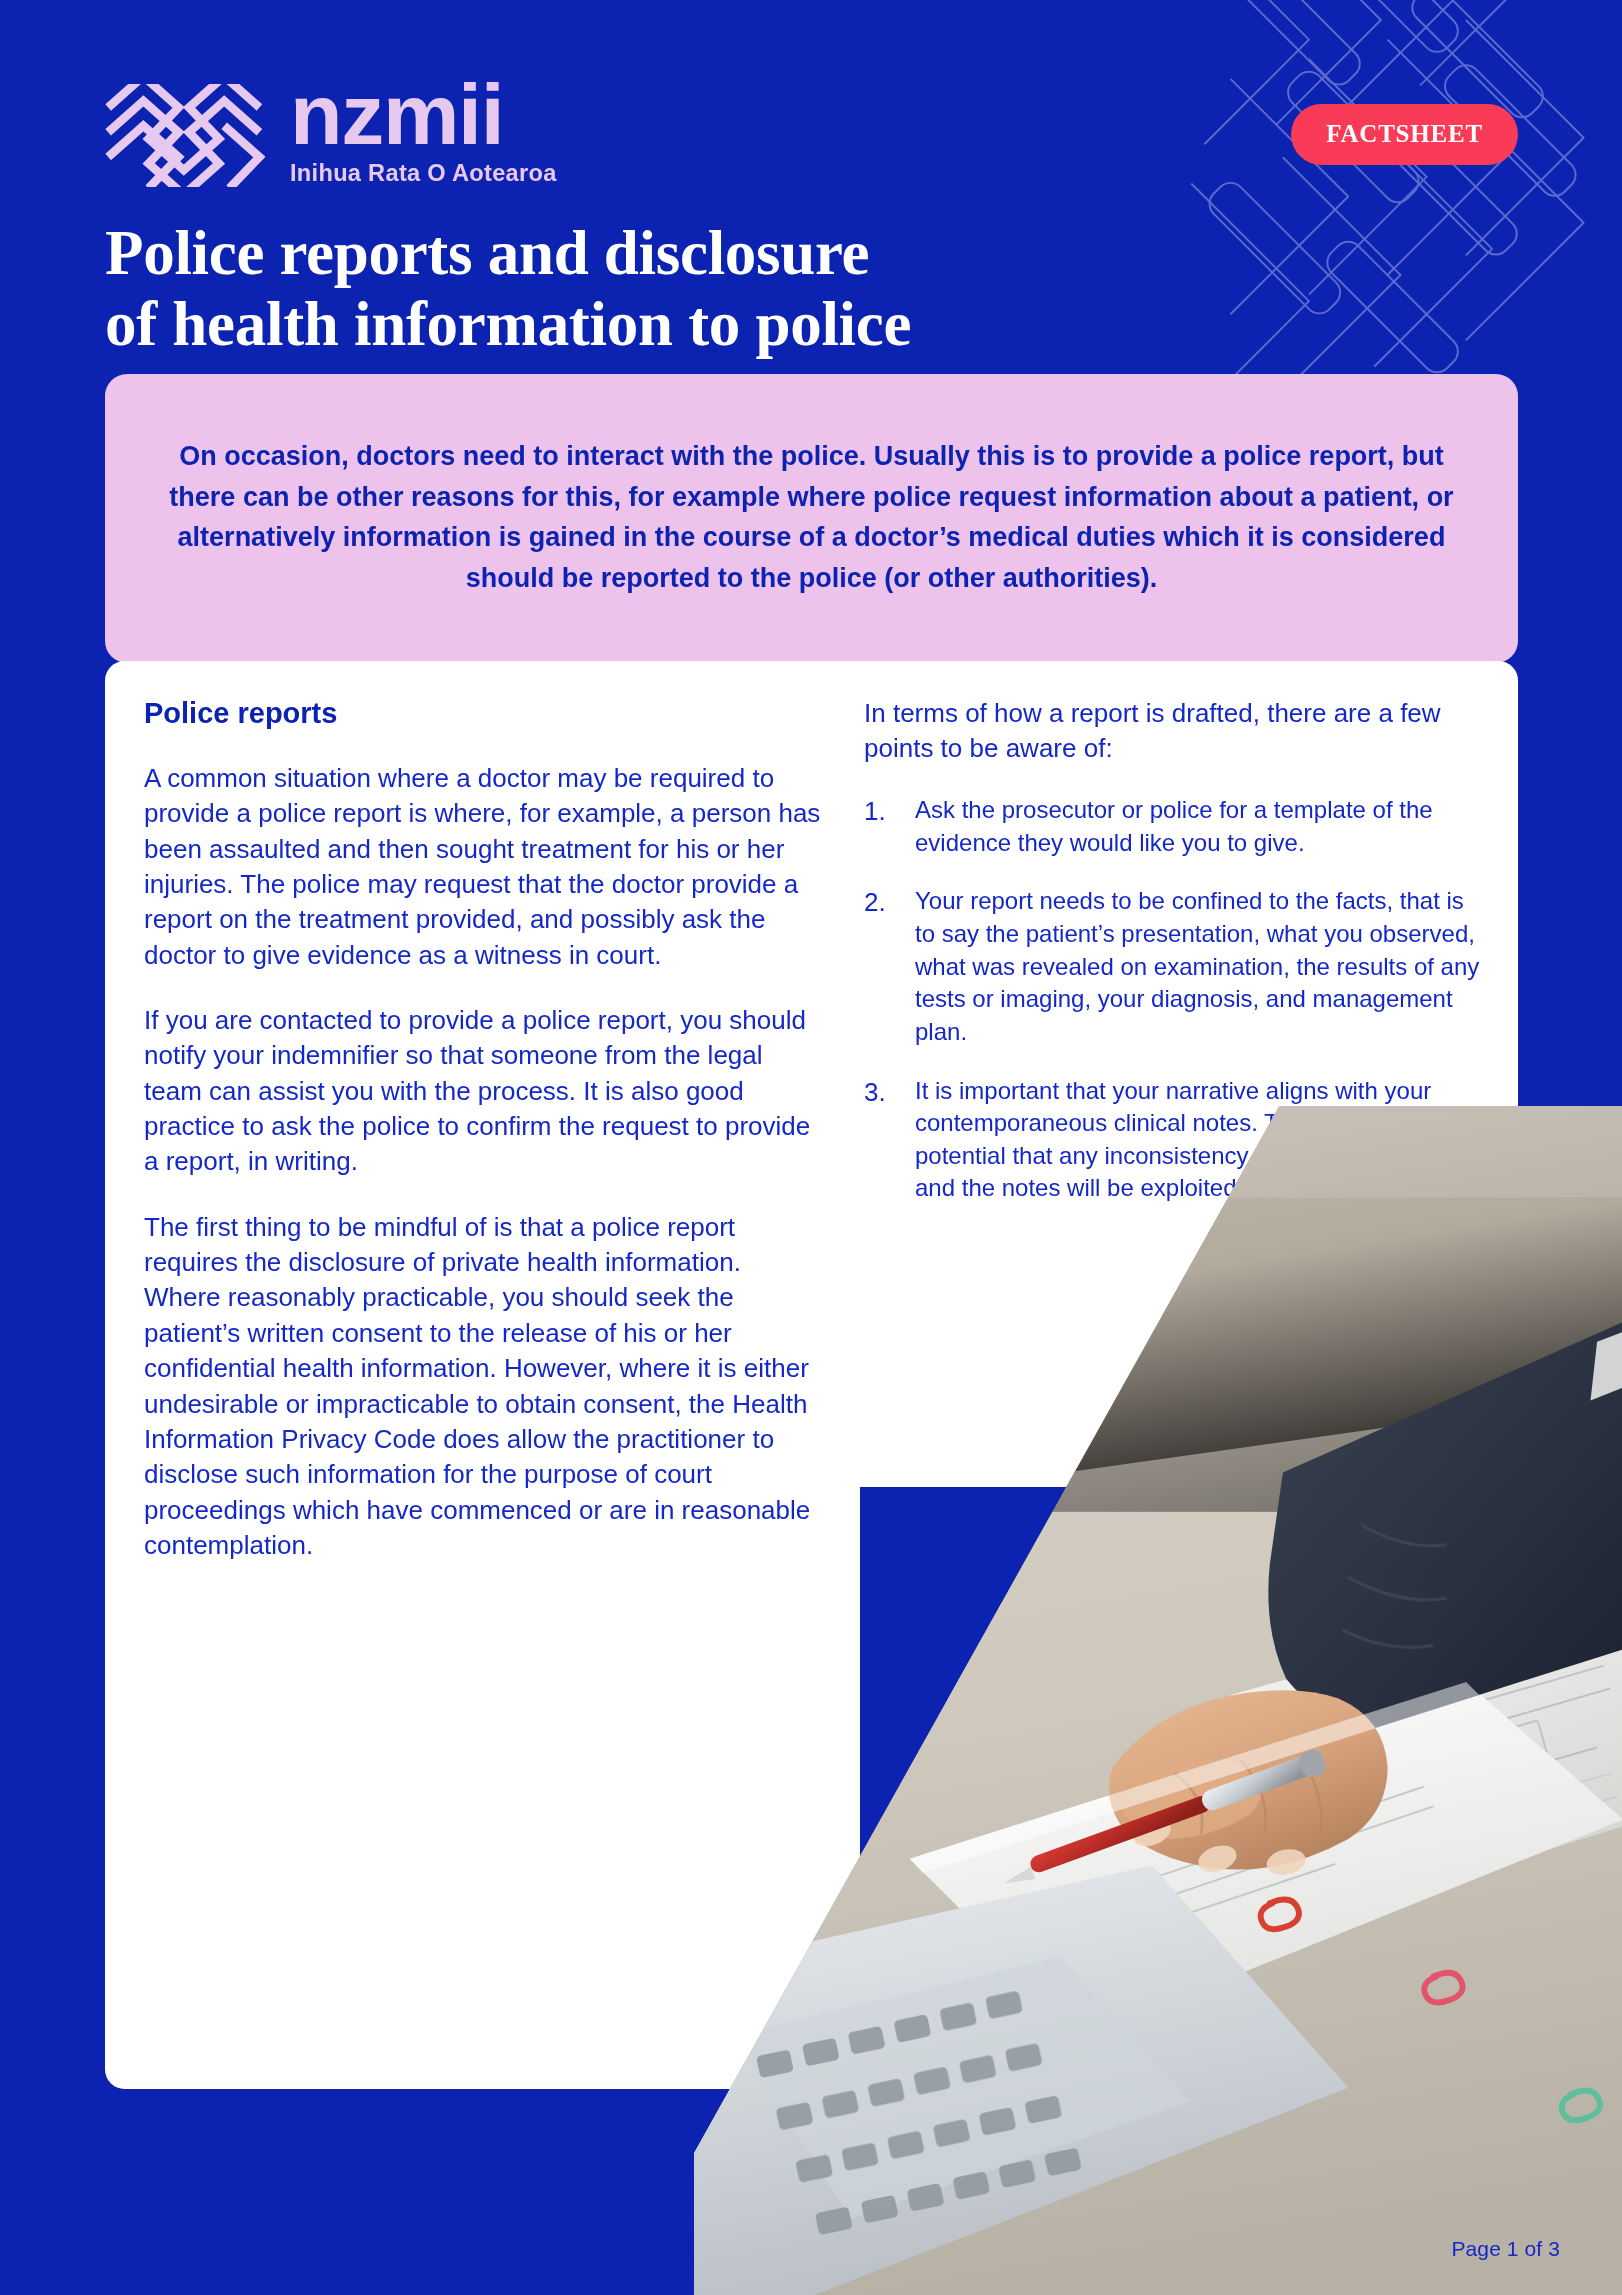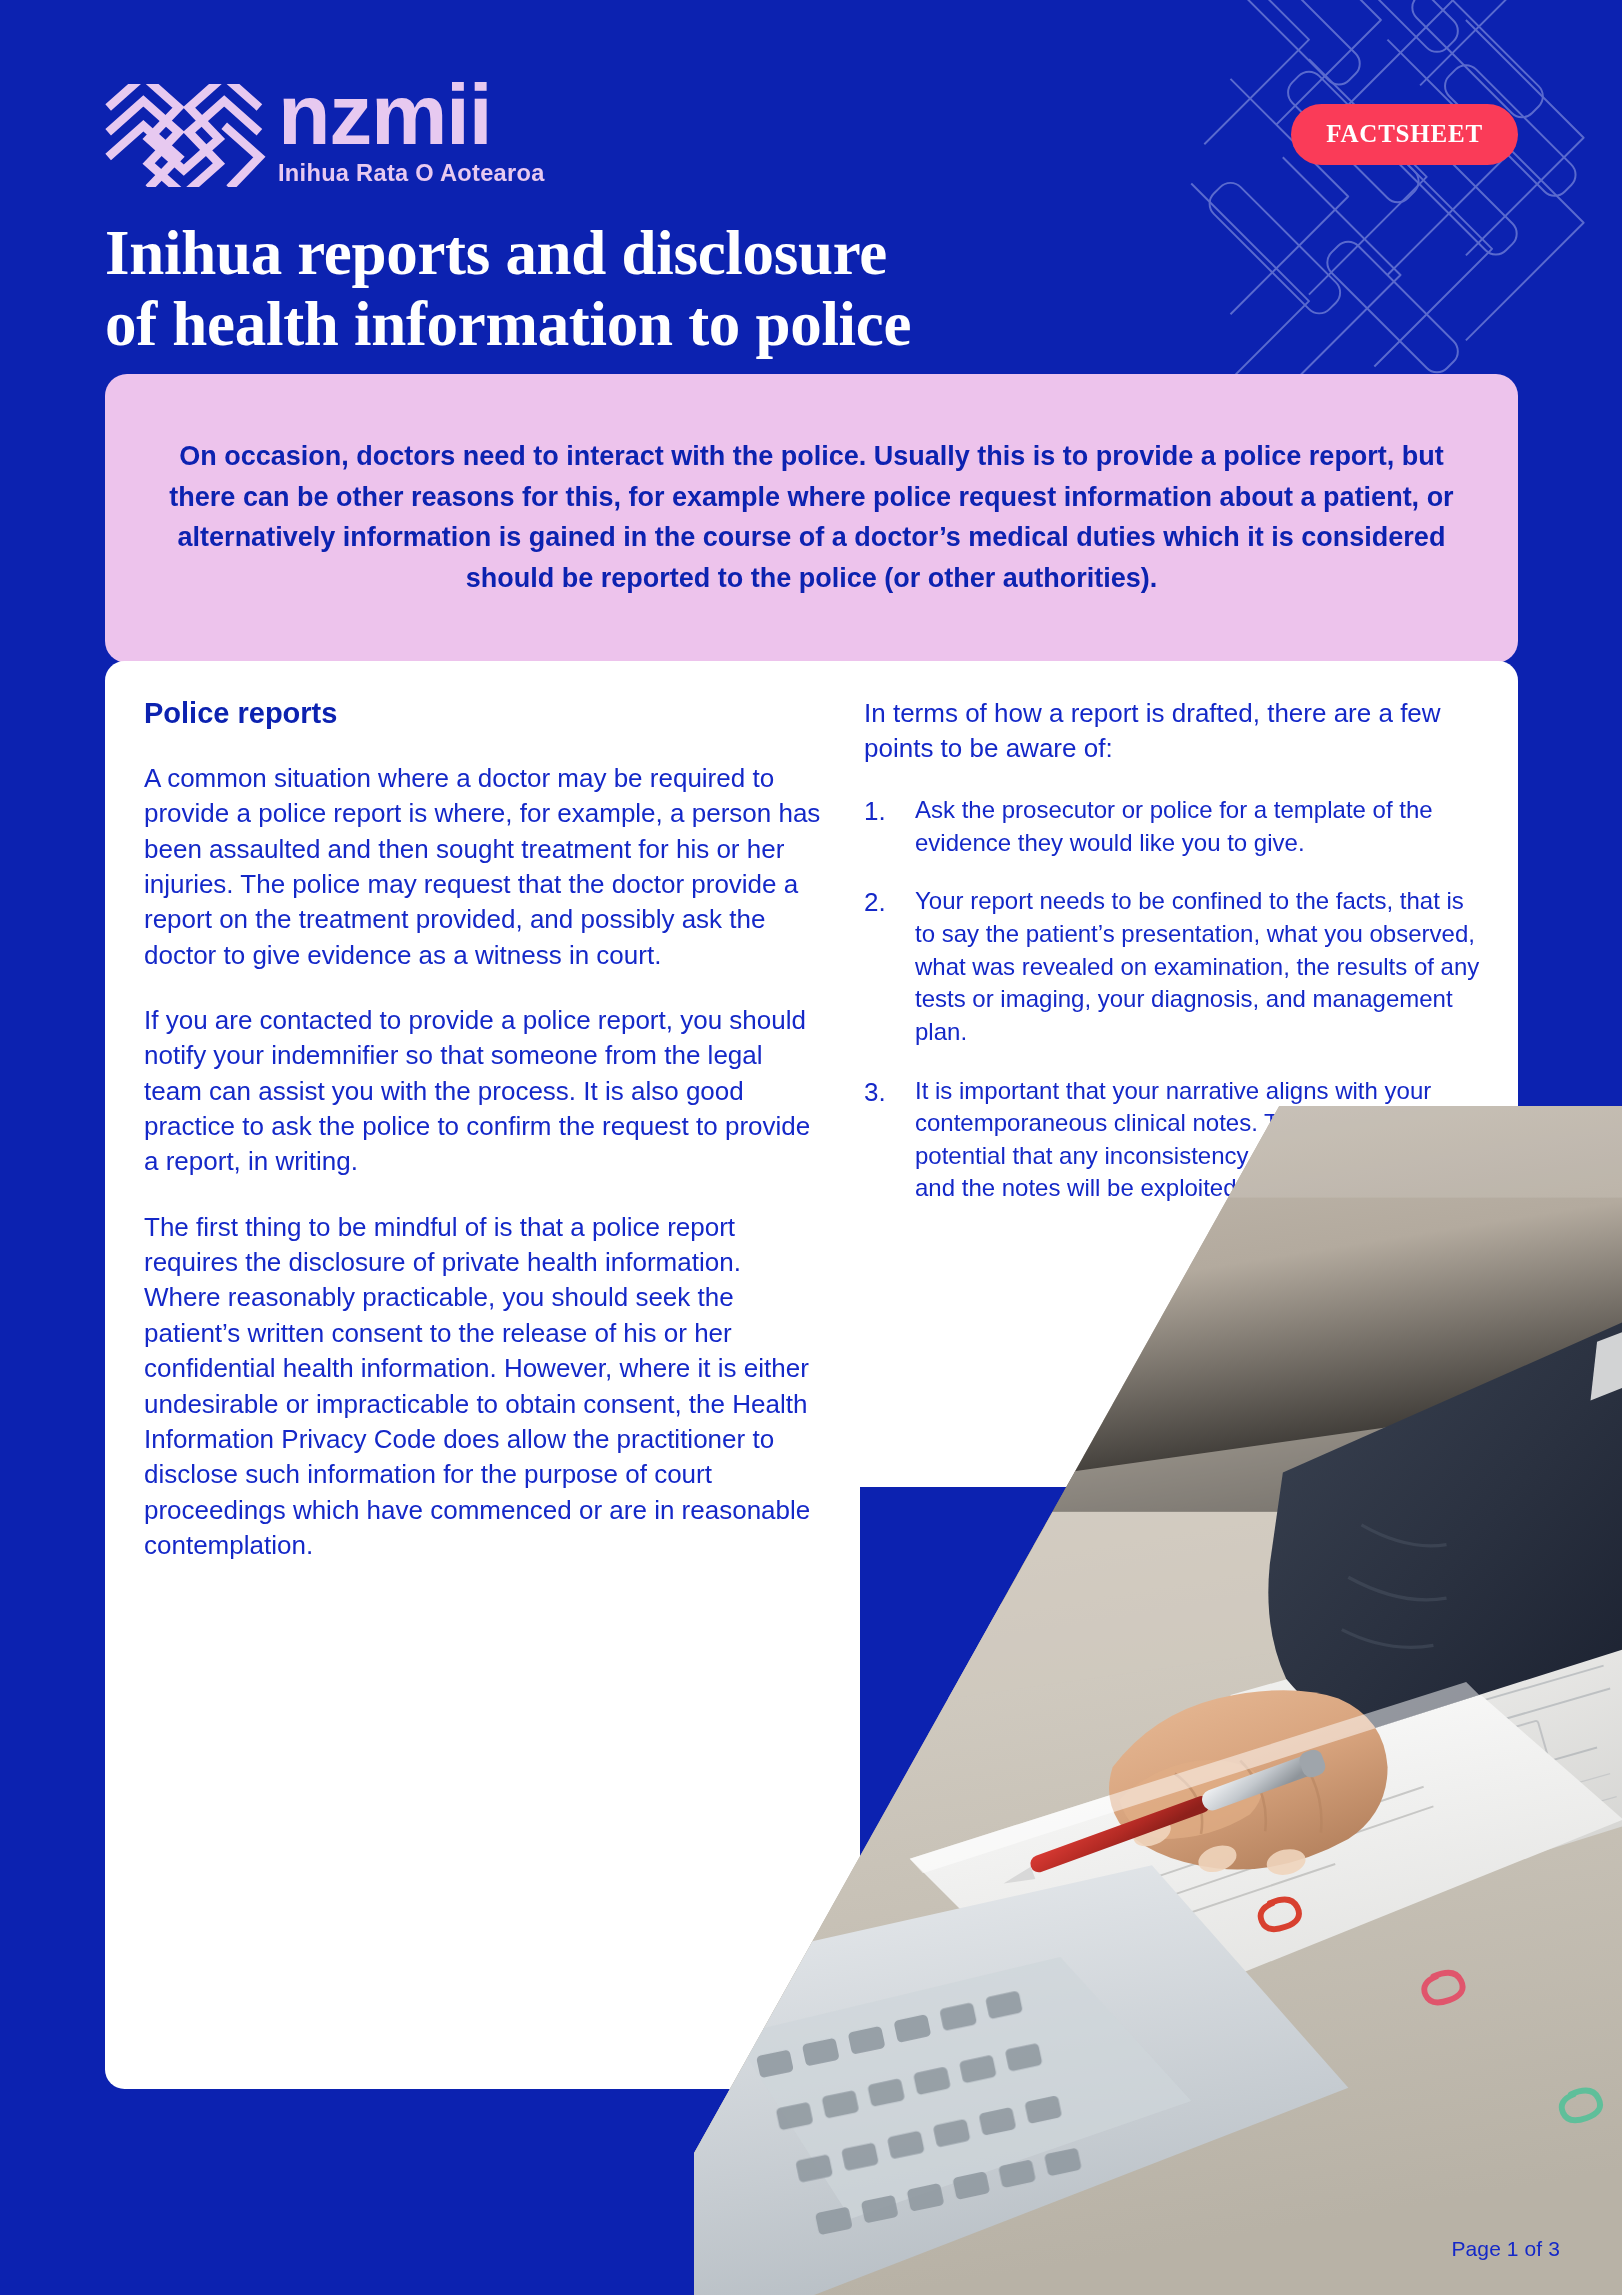--- a/index.html
+++ b/index.html
@@ -33,21 +33,21 @@
   
   .header {
     position: absolute;
     left: 105px;
     top: 79px;
     width: 1413px;
   }
   .logo-row {
     display: flex;
     align-items: flex-end;
-    gap: 5px;
+    gap: 17px;
   }
   .logo-mark { width: 168px; height: 103px; display: block; }
   .logo-text-block { display: flex; flex-direction: column; }
   .logo-word {
     font-size: 86px;
     line-height: .82;
     font-weight: 700;
     letter-spacing: -1.3px;
     color: #E7C9F0;
     font-family: "Liberation Sans", sans-serif;
@@ -230,21 +230,21 @@
         </g>
       </svg>
       <div class="logo-text-block">
         <div class="logo-word">nzmii</div>
         <div class="logo-tagline">Inihua Rata O Aotearoa</div>
       </div>
     </div>
 
     <div class="factsheet-badge">FACTSHEET</div>
 
-    <h1 class="doc-title">Inihua reports and disclosure
+    <h1 class="doc-title">Police reports and disclosure
 of health information to police</h1>
   </div>
 
   <div class="intro-box">
     <p class="intro-text">On occasion, doctors need to interact with the police. Usually this is to provide a police report, but there can be other reasons for this, for example where police request information about a patient, or alternatively information is gained in the course of a doctor’s medical duties which it is considered should be reported to the police (or other authorities).</p>
   </div>
 
   <div class="card card-left">
     <h2 class="card-heading">Police reports</h2>
     <p class="body-p">A common situation where a doctor may be required to provide a police report is where, for example, a person has been assaulted and then sought treatment for his or her injuries. The police may request that the doctor provide a report on the treatment provided, and possibly ask the doctor to give evidence as a witness in court.</p>

